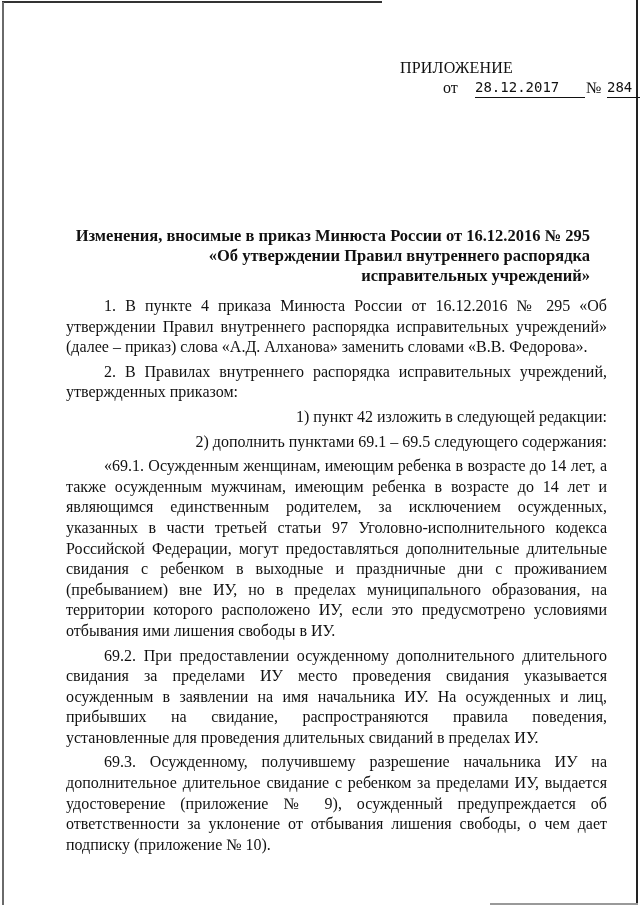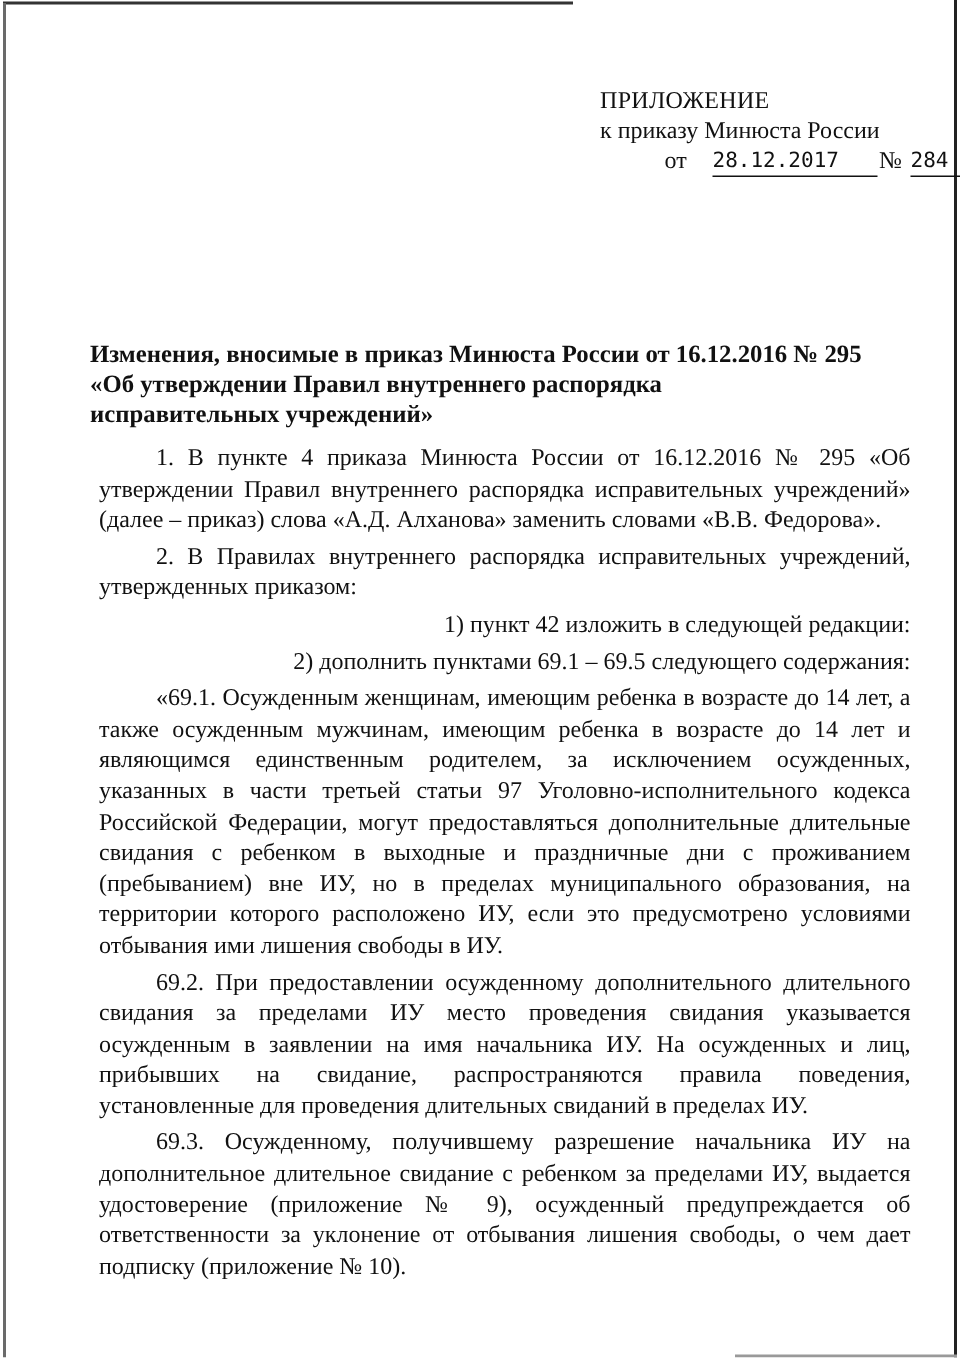--- a/index.html
+++ b/index.html
@@ -53,21 +53,21 @@
       font-family: "DejaVu Sans Mono", "Liberation Mono", monospace;
       font-size: 14px;
       border-bottom: 1px solid #111;
       line-height: 19px;
     }
     .title-block {
       position: absolute;
       left: 60px;
       top: 226px;
       width: 530px;
-      text-align: left;
+      text-align: right;
       font-weight: bold;
       font-size: 16.5px;
       line-height: 20px;
     }
     .body-block {
       position: absolute;
       left: 62px;
       top: 292px;
       width: 549px;
       font-size: 16px;
@@ -83,21 +83,20 @@
 </head>
 <body>
 
 <div class="frame-top"></div>
 <div class="frame-left"></div>
 <div class="frame-right"></div>
 <div class="frame-bottom"></div>
 
 <div class="header-block">
   <div class="header-line title">ПРИЛОЖЕНИЕ</div>
-  <div class="header-line">к приказу Минюста России</div>
   <div class="header-dates">
     <span class="lbl" style="left:0px;">от</span>
     <span class="val" style="left:32px; width:110px;">28.12.2017</span>
     <span class="lbl" style="left:143px;">№</span>
     <span class="val" style="left:164px; width:64px;">284</span>
   </div>
 </div>
 
 <div class="title-block">
   <div>Изменения, вносимые в приказ Минюста России от 16.12.2016 № 295</div>

